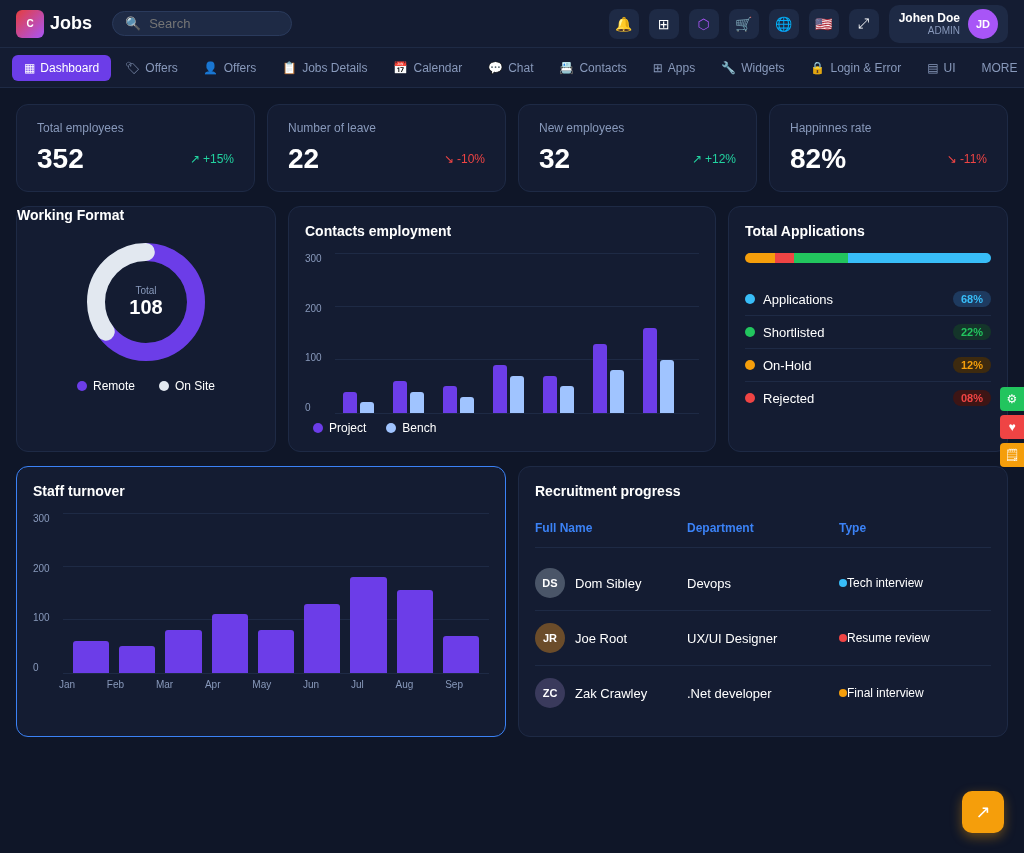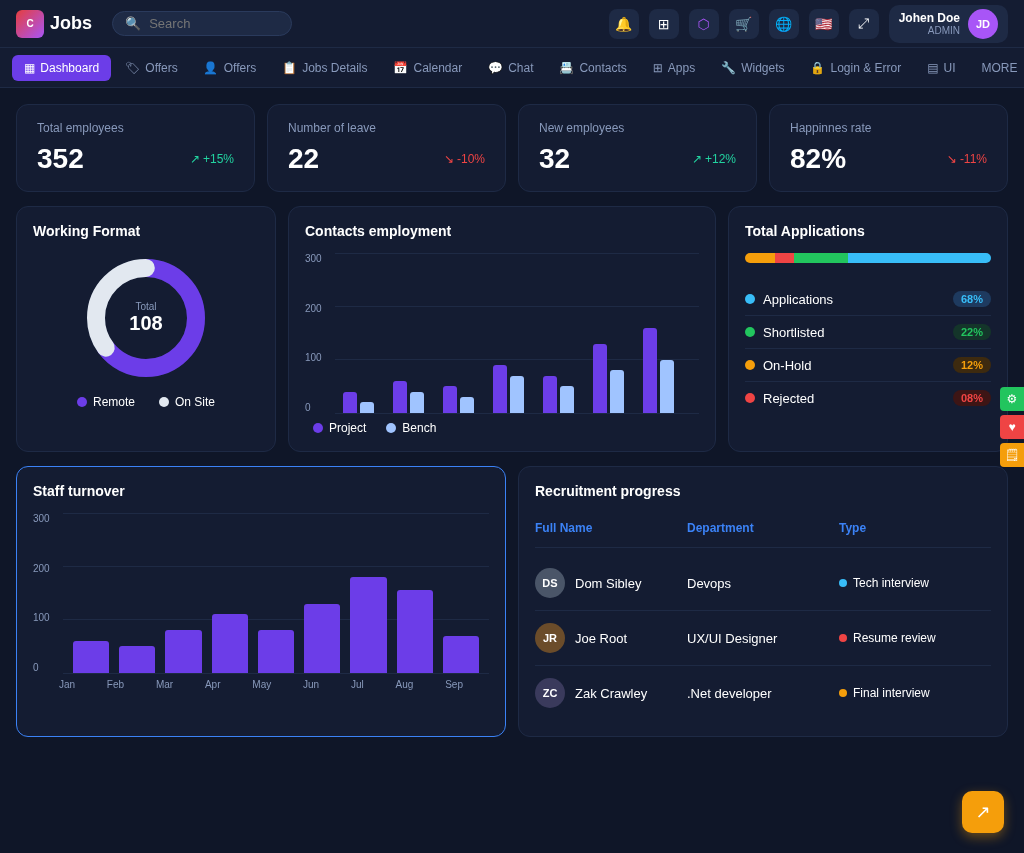--- a/index.html
+++ b/index.html
@@ -33,21 +33,21 @@
     .stat-value-row { display: flex; align-items: center; justify-content: space-between; }
     .stat-value { font-size: 28px; font-weight: 700; }
     .stat-change { font-size: 12px; display: flex; align-items: center; gap: 3px; }
     .stat-change.up { color: #22d3a0; }
     .stat-change.down { color: #ef4444; }
 
     
     .middle-row { display: grid; grid-template-columns: 260px 1fr 280px; gap: 12px; }
 
     
-    .working-format-card { background: #141c32; border-radius: 12px; padding: 16px; border: 1px solid #1e2a45; }
+    .working-format-card { background: #141c32; border-radius: 12px; border: 1px solid #1e2a45; }
     .card-title { font-size: 14px; font-weight: 600; margin-bottom: 14px; }
     .donut-wrapper { display: flex; justify-content: center; align-items: center; margin: 10px 0; }
     .donut-legend { display: flex; justify-content: center; gap: 24px; margin-top: 12px; font-size: 12px; }
     .legend-item { display: flex; align-items: center; gap: 6px; }
     .legend-dot { width: 10px; height: 10px; border-radius: 50%; }
 
     
     .project-card { background: #141c32; border-radius: 12px; padding: 16px; border: 1px solid #1e2a45; }
     .chart-area { height: 160px; display: flex; align-items: flex-end; gap: 2px; padding: 0 8px; position: relative; }
     .bar-group { display: flex; gap: 3px; align-items: flex-end; flex: 1; }
@@ -75,21 +75,21 @@
     .t-bar { background: #6c3de8; border-radius: 3px 3px 0 0; flex: 1; }
     .t-labels { display: flex; justify-content: space-around; font-size: 10px; color: #8899bb; padding: 6px 10px 0; }
 
     
     .recruitment-card { background: #141c32; border-radius: 12px; padding: 16px; border: 1px solid #1e2a45; }
     .recruit-header { display: grid; grid-template-columns: 1fr 1fr 1fr; padding: 8px 0 12px; border-bottom: 1px solid #1e2a45; margin-bottom: 8px; font-size: 12px; font-weight: 700; color: #3b82f6; }
     .recruit-row { display: grid; grid-template-columns: 1fr 1fr 1fr; padding: 12px 0; border-bottom: 1px solid #1e2a45; align-items: center; }
     .recruit-row:last-child { border-bottom: none; }
     .person-info { display: flex; align-items: center; gap: 10px; }
     .person-avatar { width: 30px; height: 30px; border-radius: 50%; background: #a855f7; display: flex; align-items: center; justify-content: center; font-size: 11px; font-weight: 700; overflow: hidden; }
-    .type-indicator { display: flex; align-items: center; gap: 6px; font-size: 12px; }
+    .type-indicator { display: flex; align-items: center; font-size: 12px; }
     .type-dot { width: 8px; height: 8px; border-radius: 50%; }
 
     
     .floating-right { position: fixed; right: 0; top: 50%; transform: translateY(-50%); display: flex; flex-direction: column; gap: 4px; }
     .float-btn { width: 24px; height: 24px; border-radius: 4px 0 0 4px; display: flex; align-items: center; justify-content: center; font-size: 12px; cursor: pointer; }
     .fab { position: fixed; bottom: 20px; right: 20px; width: 42px; height: 42px; background: #f59e0b; border-radius: 10px; display: flex; align-items: center; justify-content: center; font-size: 18px; cursor: pointer; box-shadow: 0 4px 12px rgba(245,158,11,0.4); }
 
     
     .chart-grid-lines { position: absolute; left: 30px; right: 0; top: 0; height: 100%; pointer-events: none; }
     .grid-line { position: absolute; left: 0; right: 0; border-top: 1px solid #1e2a45; }

